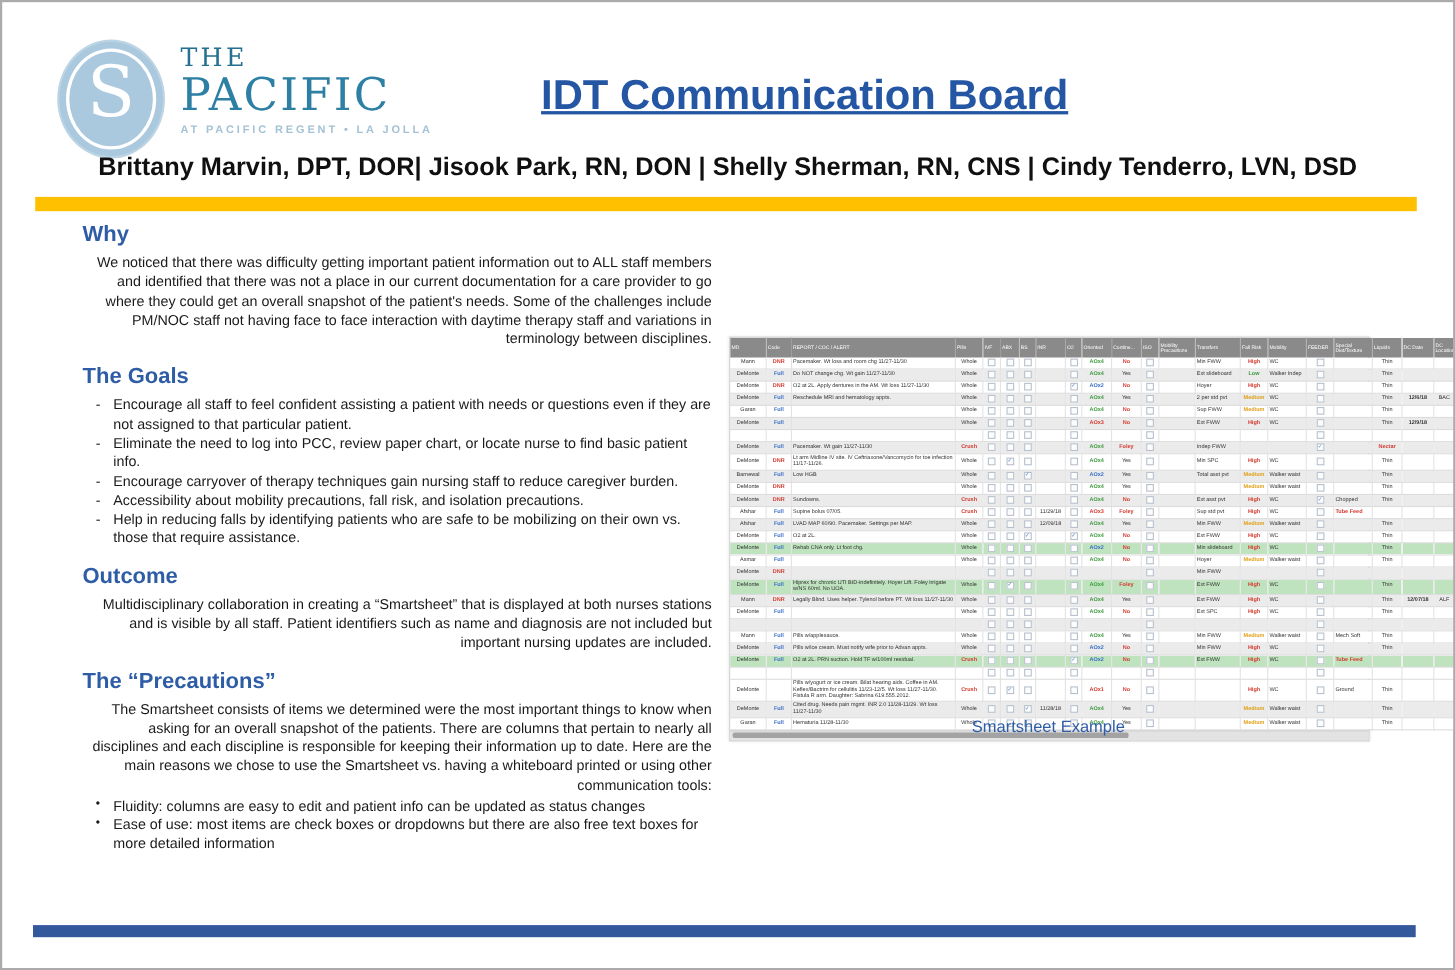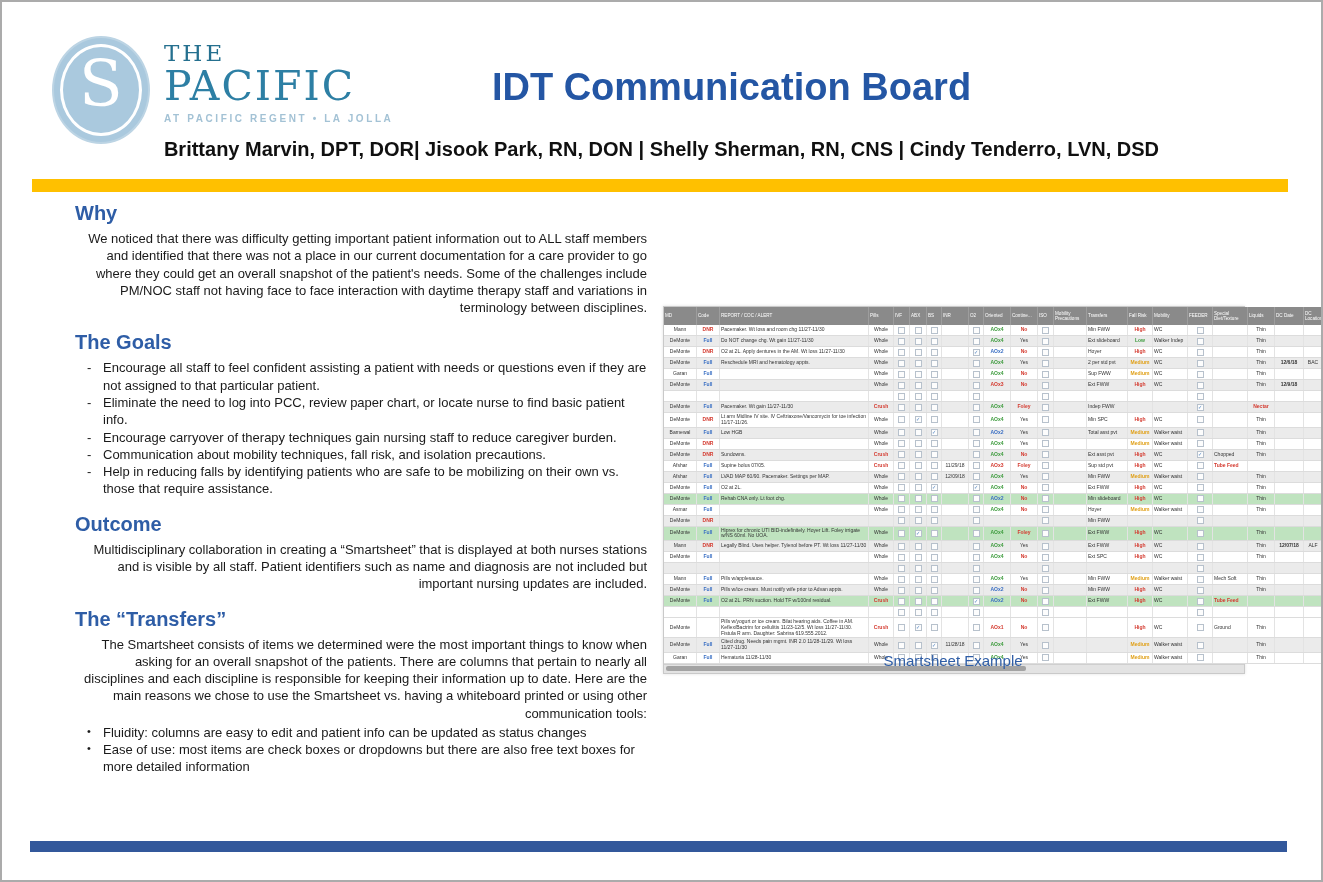--- a/index.html
+++ b/index.html
@@ -12,23 +12,23 @@
   .badge::before{content:"";position:absolute;left:6px;top:6px;right:6px;bottom:6px;
          border:3px solid #ffffff;border-radius:50%;}
   .badge .s{position:absolute;left:0;right:0;top:9px;text-align:center;
          font-family:"DejaVu Serif",serif;font-size:64px;color:#fff;}
   .logo-text{margin-left:14px;padding-top:6px;font-family:"DejaVu Serif",serif;}
   .logo-the{font-size:23px;color:#25708f;letter-spacing:3px;line-height:1;}
   .logo-springs{font-size:41px;color:#2d7fa4;letter-spacing:2px;line-height:1.05;}
   .logo-tag{margin-top:5px;font-family:"Liberation Sans",sans-serif;font-size:10px;font-weight:bold;
             color:#a3c2d5;letter-spacing:2.6px;}
   .title{position:absolute;left:300px;right:160px;top:64px;text-align:center;
-         font-size:38px;font-weight:bold;color:#2456a4;}
+         font-size:38px;font-weight:bold;color:#2456a4;text-decoration:underline;}
   .authors{position:absolute;left:0;right:0;top:136px;text-align:center;
-           font-size:20px;font-weight:bold;color:#101010;}
+           font-size:23px;font-weight:bold;color:#101010;}
   .bar-yellow{position:absolute;left:30px;top:177px;width:1256px;height:13px;}
   .bar-bottom{position:absolute;left:28px;top:839px;width:1257px;height:11px;}
   
   .leftcol{position:absolute;left:73px;top:200px;width:572px;color:#1a1a1a;}
   .h2{font-size:20px;font-weight:bold;color:#2e5da6;margin:0 0 5px 0;}
   .h2.gap{margin-top:15px;}
   .body-p{font-size:13px;line-height:1.33;margin:0 0 2px 6px;text-align:right;}
   ul.dash,ul.dot{list-style:none;margin:2px 0 0 6px;padding:0;font-size:13px;line-height:1.33;}
   ul.dash li{padding-left:22px;position:relative;}
   ul.dash li::before{content:"-";position:absolute;left:6px;}
@@ -75,28 +75,28 @@
 
   <div class="leftcol">
     <div class="h2">Why</div>
     <p class="body-p">We noticed that there was difficulty getting important patient information out to ALL staff members and identified that there was not a place in our current documentation for a care provider to go where they could get an overall snapshot of the patient's needs. Some of the challenges include PM/NOC staff not having face to face interaction with daytime therapy staff and variations in terminology between disciplines.</p>
 
     <div class="h2 gap">The Goals</div>
     <ul class="dash">
         <li>Encourage all staff to feel confident assisting a patient with needs or questions even if they are not assigned to that particular patient.</li>
         <li>Eliminate the need to log into PCC, review paper chart, or locate nurse to find basic patient info.</li>
         <li>Encourage carryover of therapy techniques gain nursing staff to reduce caregiver burden.</li>
-        <li>Communication about mobility techniques, fall risk, and isolation precautions.</li>
+        <li>Accessibility about mobility precautions, fall risk, and isolation precautions.</li>
         <li>Help in reducing falls by identifying patients who are safe to be mobilizing on their own vs. those that require assistance.</li>
       </ul>
 
     <div class="h2 gap">Outcome</div>
     <p class="body-p">Multidisciplinary collaboration in creating a “Smartsheet” that is displayed at both nurses stations and is visible by all staff. Patient identifiers such as name and diagnosis are not included but important nursing updates are included.</p>
 
-    <div class="h2 gap">The “Transfers”</div>
+    <div class="h2 gap">The “Precautions”</div>
     <p class="body-p">The Smartsheet consists of items we determined were the most important things to know when asking for an overall snapshot of the patients. There are columns that pertain to nearly all disciplines and each discipline is responsible for keeping their information up to date. Here are the main reasons we chose to use the Smartsheet vs. having a whiteboard printed or using other communication tools:</p>
     <ul class="dot">
         <li>Fluidity: columns are easy to edit and patient info can be updated as status changes</li>
         <li>Ease of use: most items are check boxes or dropdowns but there are also free text boxes for more detailed information</li>
       </ul>
   </div>
 
   <div class="sheet-wrap">
     <table class="sheet">
       <thead>

